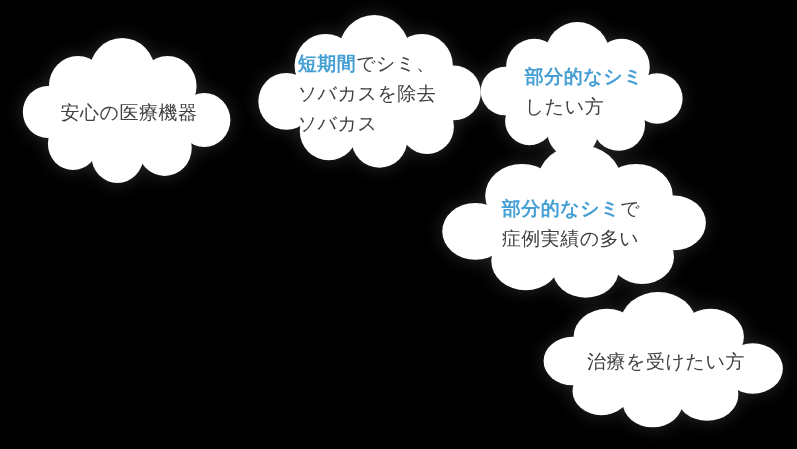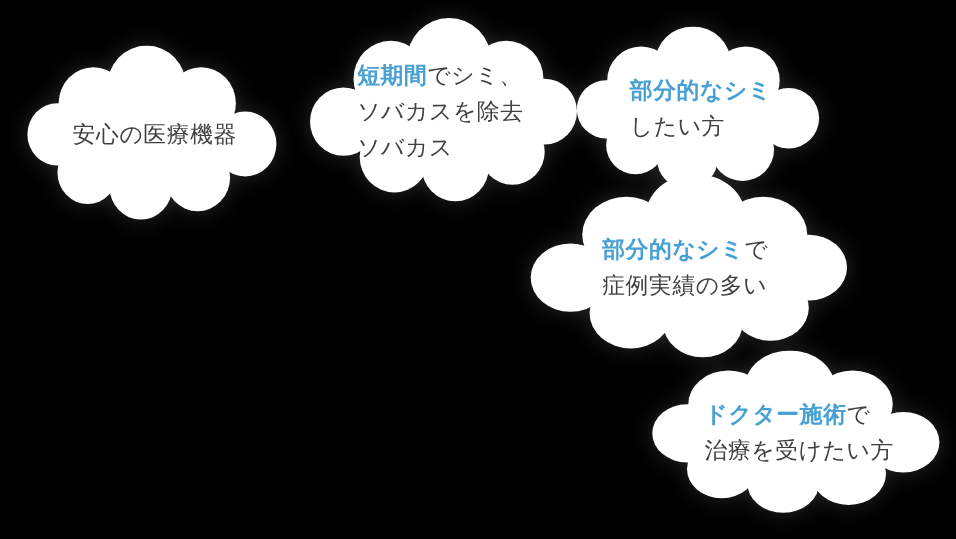--- a/index.html
+++ b/index.html
@@ -151,19 +151,18 @@
         <circle cx="193" cy="82" r="27"></circle>
         <circle cx="152" cy="110" r="28"></circle>
         <circle cx="103" cy="118" r="27"></circle>
         <circle cx="57" cy="106" r="26"></circle>
         <circle cx="31" cy="74" r="26"></circle>
         <ellipse cx="110" cy="76" rx="80" ry="48"></ellipse>
       </g>
     </svg>
     <div class="cloud-text">
       <div class="lines">
-        <div class="line"><span class="accent">ドクター施術</span><span>で</span></div>
         <div class="line"><span>治療を受けたい方</span></div>
       </div>
     </div>
   </div>
 
 </div>
 
 </body></html>

